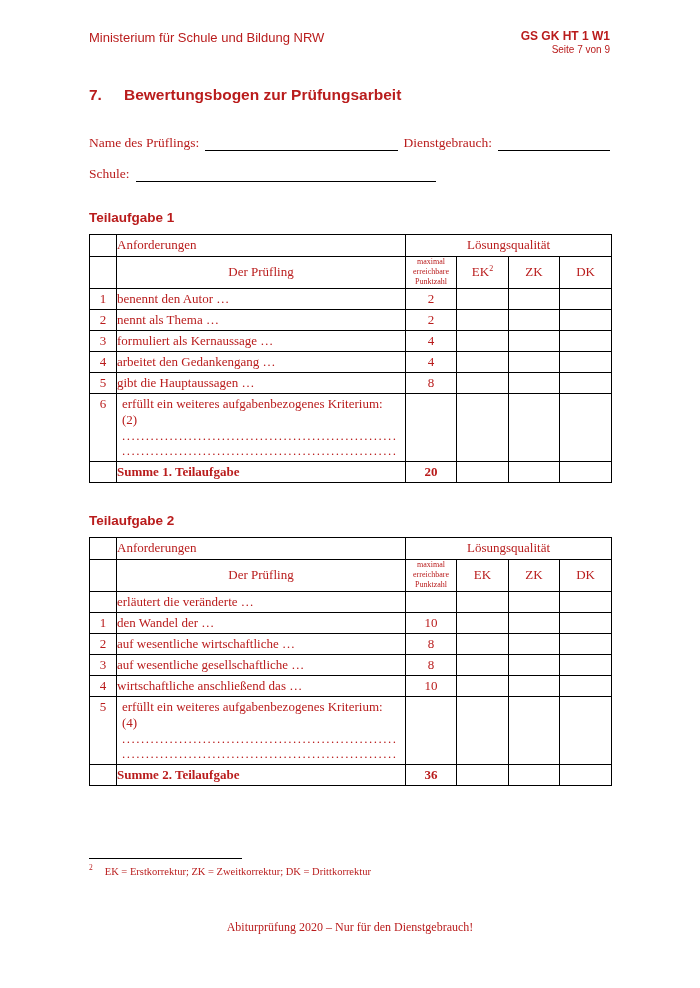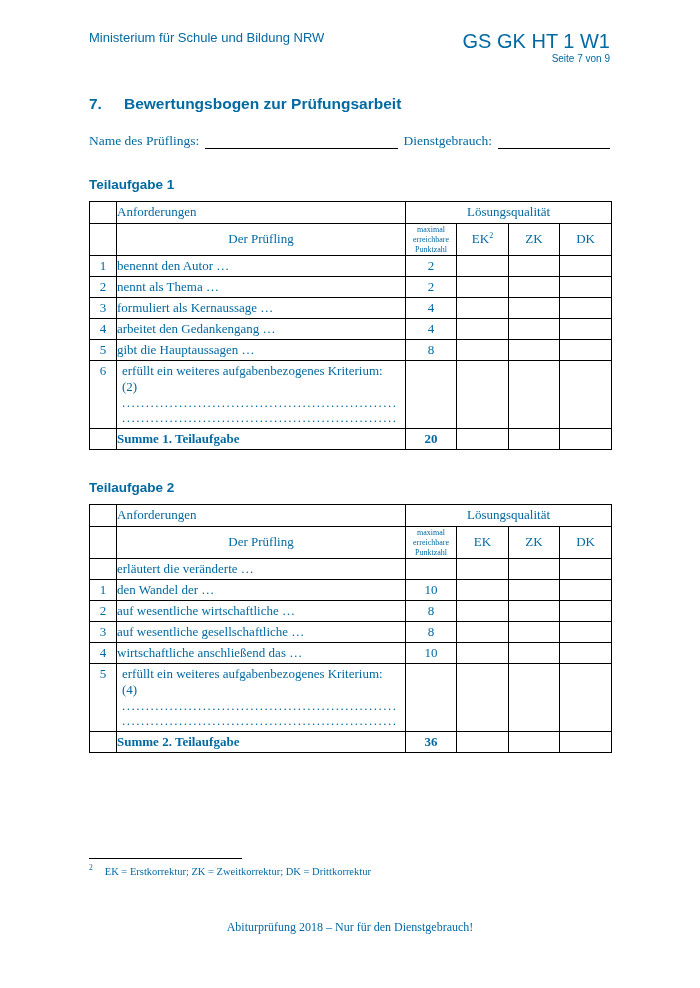--- a/index.html
+++ b/index.html
@@ -1,36 +1,36 @@
 <!DOCTYPE html>
 <html><head>
 <meta charset="utf-8">
 <style>
   html,body{margin:0;padding:0;background:#ffffff;}
   .page{
     position:relative;
     width:700px;height:988px;
-    background:#fff;color:#0369a1;
+    background:#fff;color:#b91c1c;
     font-family:"Liberation Serif", serif;
     box-sizing:border-box;
     padding:30px 90px 0 89px;
     overflow:hidden;
   }
   
   .doc-header{display:flex;justify-content:space-between;align-items:flex-start;
     font-family:"Liberation Sans", sans-serif;font-size:13px;line-height:1.2;}
   .doc-header .hdr-right{text-align:right;}
-  .doc-code{font-weight:normal;font-size:20px;line-height:1.15;}
+  .doc-code{font-weight:bold;font-size:12px;line-height:1.15;}
   .page-info{font-size:10px;}
   
   .title-row{margin-top:30px;display:flex;
     font-family:"Liberation Sans", sans-serif;font-weight:bold;font-size:15.5px;}
   .title-num{width:35px;flex:none;}
   
-  .form-line{margin-top:19px;display:flex;align-items:flex-end;font-size:13.5px;height:17px;white-space:nowrap;}
+  .form-line{margin-top:30px;display:flex;align-items:flex-end;font-size:13.5px;height:17px;white-space:nowrap;}
   .form-line.second{margin-top:14px;}
   .fill-line{border-bottom:1px solid #000;height:14px;display:inline-block;flex:none;}
   .fl-name{flex:1 1 auto;margin-left:6px;margin-right:6px;}
   .fl-kurs{width:112px;margin-left:6px;}
   .fl-schule{width:300px;margin-left:6px;}
   
   .section-title{font-family:"Liberation Sans", sans-serif;font-weight:bold;font-size:13.5px;}
   .st1{margin-top:28px;}
   .st2{margin-top:30px;}
   
@@ -83,20 +83,24 @@
     <span>Bewertungsbogen zur Prüfungsarbeit</span>
   </div>
 
   <div class="form-line">
     <span>Name des Prüflings:</span>
     <span class="fill-line fl-name"></span>
     <span>Dienstgebrauch:</span>
     <span class="fill-line fl-kurs"></span>
   </div>
 
+  <div class="form-line second">
+    <span>Schule:</span>
+    <span class="fill-line fl-schule"></span>
+  </div>
 
   <div class="section-title st1">Teilaufgabe 1</div>
 
   <table class="eval">
     <colgroup>
       <col style="width:27px">
         <col style="width:289px">
         <col style="width:51px">
       <col style="width:52px">
         <col style="width:51px">
@@ -269,15 +273,15 @@
           <td></td>
         </tr>
       </tbody>
   </table>
 
   <div class="footnote">
     <div class="fn-rule"></div>
     <div class="fn-text"><sup>2</sup><span class="fn-body">EK = Erstkorrektur; ZK = Zweitkorrektur; DK = Drittkorrektur</span></div>
   </div>
 
-  <div class="page-footer">Abiturprüfung 2018 – Nur für den Dienstgebrauch!</div>
+  <div class="page-footer">Abiturprüfung 2020 – Nur für den Dienstgebrauch!</div>
 
 </div>
 
 </body></html>

